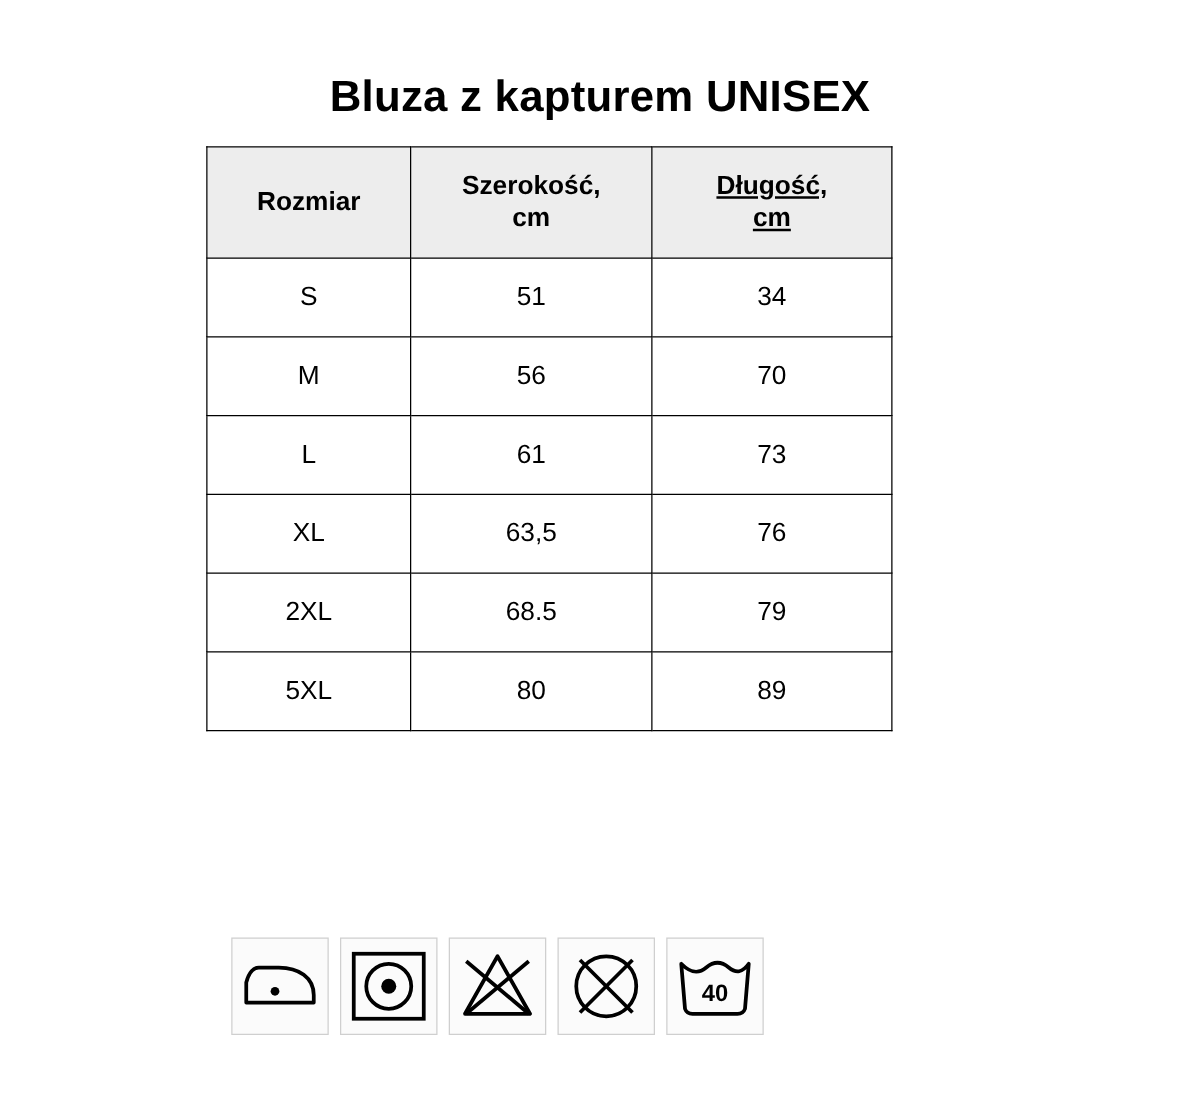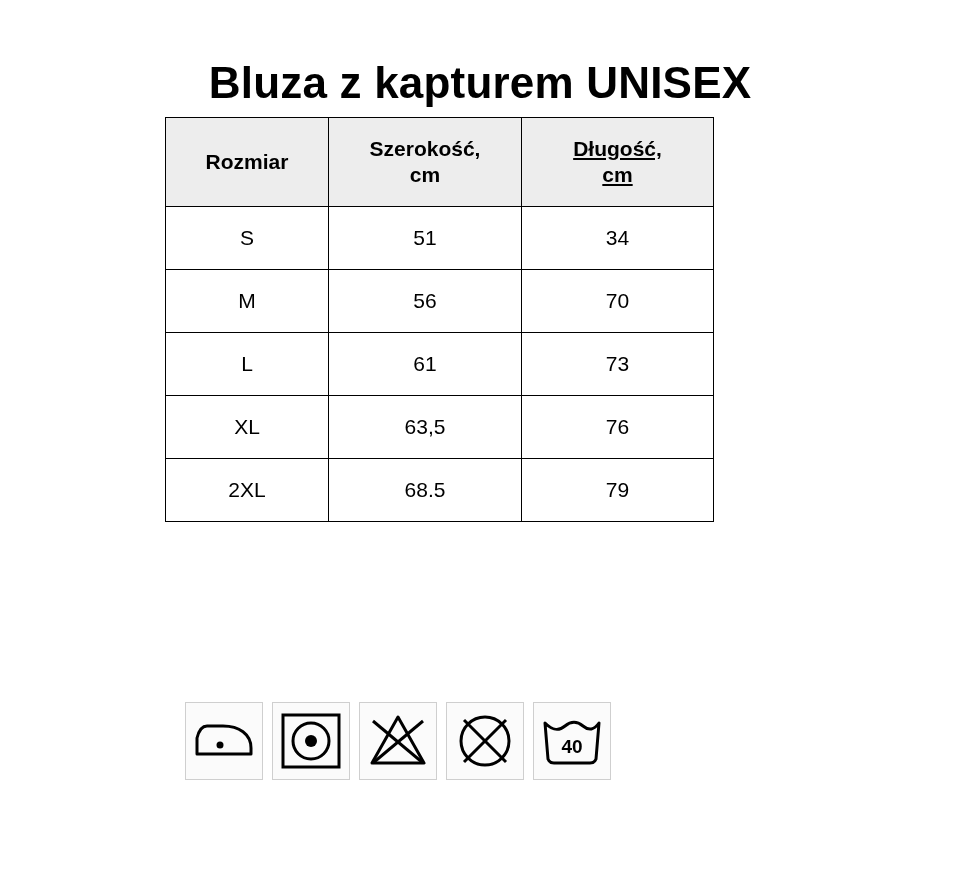--- a/index.html
+++ b/index.html
@@ -21,21 +21,21 @@
     top: 0;
     width: 960px;
     height: 877px;
   }
   .title {
     position: absolute;
     left: 0;
     top: 58px;
     width: 960px;
     text-align: center;
-    font-size: 44px;
+    font-size: 35px;
     font-weight: bold;
     letter-spacing: 0.2px;
   }
   .size-table {
     position: absolute;
     left: 165px;
     top: 117px;
     width: 545px;
     border-collapse: collapse;
     table-layout: fixed;
@@ -59,21 +59,21 @@
     height: 62px;
     vertical-align: middle;
   }
   .col-size { width: 162px; }
   .col-width { width: 192px; }
   .col-length { width: 191px; text-decoration: underline; }
 
   .care-row {
     position: absolute;
     left: 173px;
-    top: 702px;
+    top: 750px;
     display: flex;
     gap: 9px;
     padding-left: 12px;
   }
   .care-icon {
     width: 78px;
     height: 78px;
     border: 1px solid #cfcfcf;
     background: #fbfbfb;
     display: flex;
@@ -127,20 +127,25 @@
       <tr>
         <td>XL</td>
         <td>63,5</td>
         <td>76</td>
       </tr>
       <tr>
         <td>2XL</td>
         <td>68.5</td>
         <td>79</td>
       </tr>
+      <tr>
+        <td>5XL</td>
+        <td>80</td>
+        <td>89</td>
+      </tr>
     </tbody>
   </table>
 
   <div class="care-row">
 
     <div class="care-icon">
       <svg width="62" height="46" viewBox="0 0 62 46">
         <path d="M4 36 L58 36 L58 30 C58 16 46 8 30 8 L14 8 C10 8 6 12 4 20 Z" fill="none" stroke="#000" stroke-width="3" stroke-linejoin="round"></path>
         <circle cx="27" cy="27" r="3.5" fill="#000"></circle>
       </svg>

